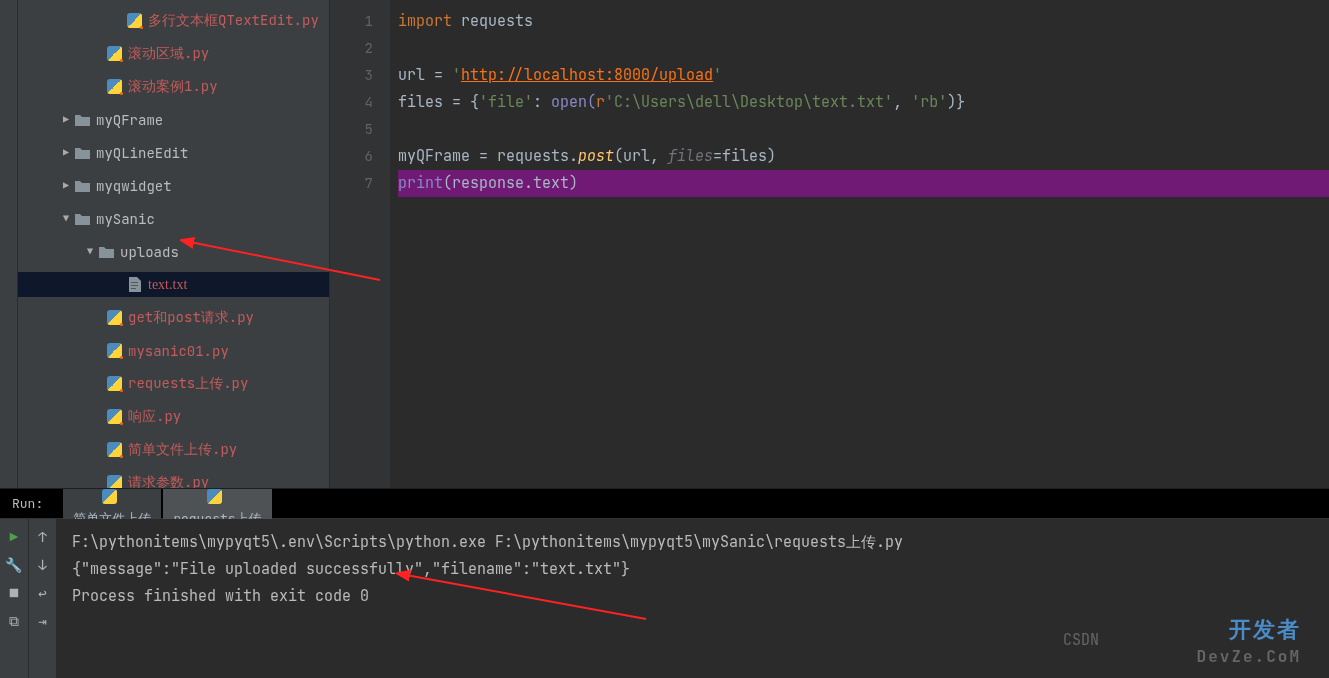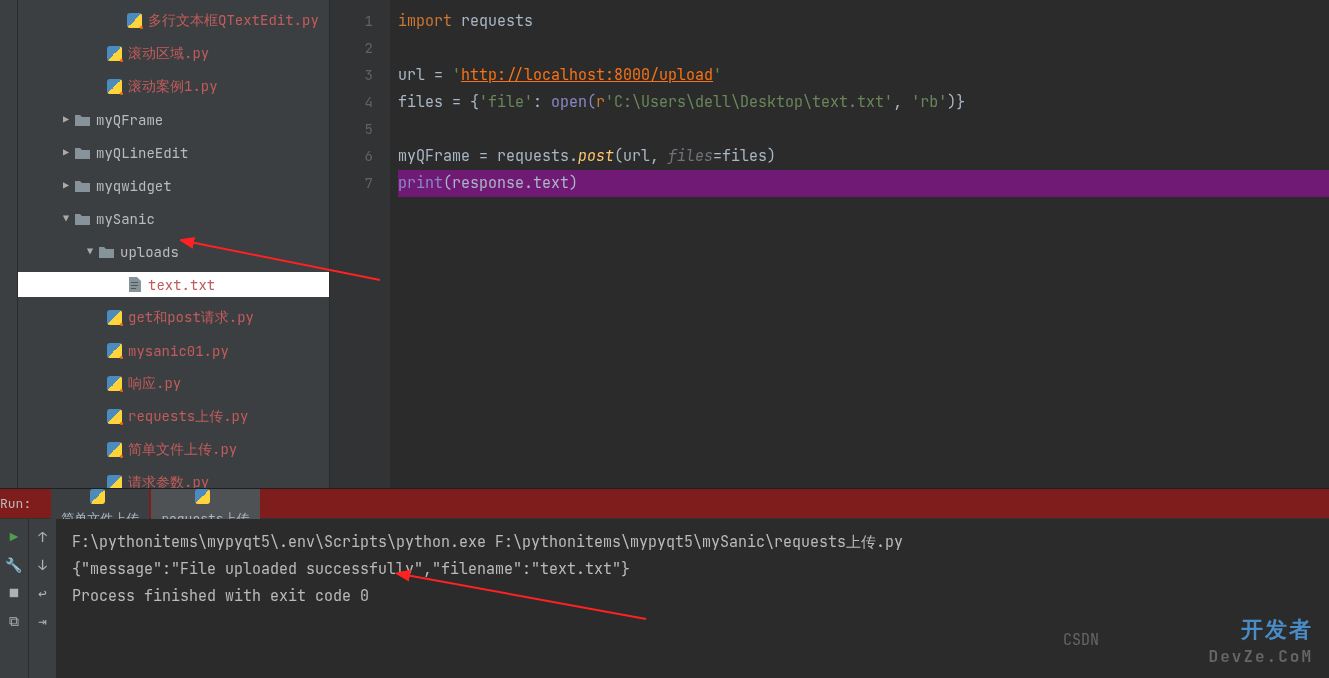--- a/index.html
+++ b/index.html
@@ -8,21 +8,21 @@
   background:#2b2b2b;
   font-family:"JetBrains Mono","Consolas",monospace;
   font-size:14px; color:#a9b7c6;
   overflow:hidden;
   display:flex; flex-direction:column;
 }
 .top { display:flex; height:488px; }
 .sidebar { width:18px; background:#3c3f41; border-right:1px solid #2b2b2b; display:flex; flex-direction:column; align-items:center; gap:6px; padding-top:4px;}
 .tree { width:312px; background:#3c3f41; overflow:hidden; border-right:1px solid #2b2b2b;}
 .tree-row { display:flex; align-items:center; height:25px; padding-left:8px; color:#bbb; white-space:nowrap;margin-top:8px;}
-.tree-row.selected { background:#ffffff; }
+.tree-row.selected { background:#0f172a;font-family:Liberation Serif, serif; }
 .chev { width:16px; text-align:center; color:#aaa; font-size:10px; }
 .icon { width:16px; height:16px; margin-right:6px; display:flex; align-items:center; justify-content:center; }
 .folder-ico { fill:#87939a; }
 .py-ico { background:linear-gradient(135deg,#4B8BBE 50%,#FFD43B 50%); border-radius:3px; width:15px; height:15px; position:relative;}
 .py-dot { width:3px; height:3px; background:#ff6b00; border-radius:50%; position:absolute; bottom:-1px; right:-1px; }
 .file-ico { fill:#87939a; }
 .tree-label { color:#c25b5b; }
 .tree-label.dark { color:#bbb; }
 .tree-label.sel { color:#c25b5b; }
 .indent1 { padding-left:40px; }
@@ -36,32 +36,32 @@
 .code-line { white-space:pre; }
 .code-line.hl { background:#701a75; }
 .kw { color:#cc7832; }
 .str { color:#6a8759; }
 .urltxt { color:#f97316; text-decoration:underline;}
 .fn { color:#ffc66d; font-style:italic;}
 .builtin { color:#8888c6; }
 .param { color:#72737a; font-style:italic;}
 .plain { color:#a9b7c6; }
 .runpanel { flex:1; display:flex; flex-direction:column; background:#2b2b2b; border-top:1px solid #1e1f22; min-height:190px;}
-.runhdr { height:30px; background:#7f1d1d; display:flex; align-items:center; font-size:13px; border-bottom:1px solid #323232;}
+.runhdr { height:30px; background:#000000; display:flex; align-items:center; padding-left:12px; font-size:13px; border-bottom:1px solid #323232;}
 .runlabel { color:#bbb; margin-right:20px;}
 .tab { display:flex; align-items:center; padding:0 10px; height:30px; background:#4e5254; margin-right:2px; gap:6px;flex-direction:column;}
 .tab.inactive { background:#3c3f41; }
 .tab-close { color:#bbb; font-size:11px;}
 .runbody { display:flex; flex:1; }
 .runtools { width:28px; background:#3c3f41; display:flex; flex-direction:column; align-items:center; gap:12px; padding-top:10px; }
 .runtools2 { width:28px; background:#3c3f41; display:flex; flex-direction:column; align-items:center; gap:12px; padding-top:10px; border-left:1px solid #2d2d2d;}
 .tool-ico { width:16px; height:16px; color:#afb1b3; font-size:14px; display:flex; align-items:center; justify-content:center;}
 .play-ico { color:#4d9e4d; }
 .console { flex:1; padding:10px 16px; font-size:15px; background:#2b2b2b; line-height:27px; color:#bbb; position:relative;}
-.btm { position:absolute; bottom:8px; right:16px; display:flex; flex-direction:column; align-items:flex-end; font-size:18px; font-weight:bold;}
+.btm { position:absolute; bottom:8px; right:28px; display:flex; flex-direction:column; align-items:flex-end; font-size:18px; font-weight:bold;}
 .btm-title { color:#4a8cc8; font-size:22px; letter-spacing:2px;}
 .btm-sub { color:#666; font-size:16px; letter-spacing:2px;padding-left:19px;}
 .btm-csdn { position:absolute; bottom:8px; right:30px; color:#666; font-size:15px;}
 svg.arrow { position:absolute; pointer-events:none;}
 </style>
 </head>
 <body>
 
 <div class="top">
   <div class="sidebar">
@@ -163,29 +163,29 @@
           </div>
         </span>
         <span class="tree-label ">mysanic01.py</span>
       </div>
       <div class="tree-row indent3">
         <span class="icon">
           <div class="py-ico">
             <div class="py-dot"></div>
           </div>
         </span>
+        <span class="tree-label ">requests上传.py</span>
+      </div>
+      <div class="tree-row indent3">
+        <span class="icon">
+          <div class="py-ico">
+            <div class="py-dot"></div>
+          </div>
+        </span>
         <span class="tree-label ">响应.py</span>
-      </div>
-      <div class="tree-row indent3">
-        <span class="icon">
-          <div class="py-ico">
-            <div class="py-dot"></div>
-          </div>
-        </span>
-        <span class="tree-label ">requests上传.py</span>
       </div>
       <div class="tree-row indent3">
         <span class="icon">
           <div class="py-ico">
             <div class="py-dot"></div>
           </div>
         </span>
         <span class="tree-label ">简单文件上传.py</span>
       </div>
       <div class="tree-row indent3">

